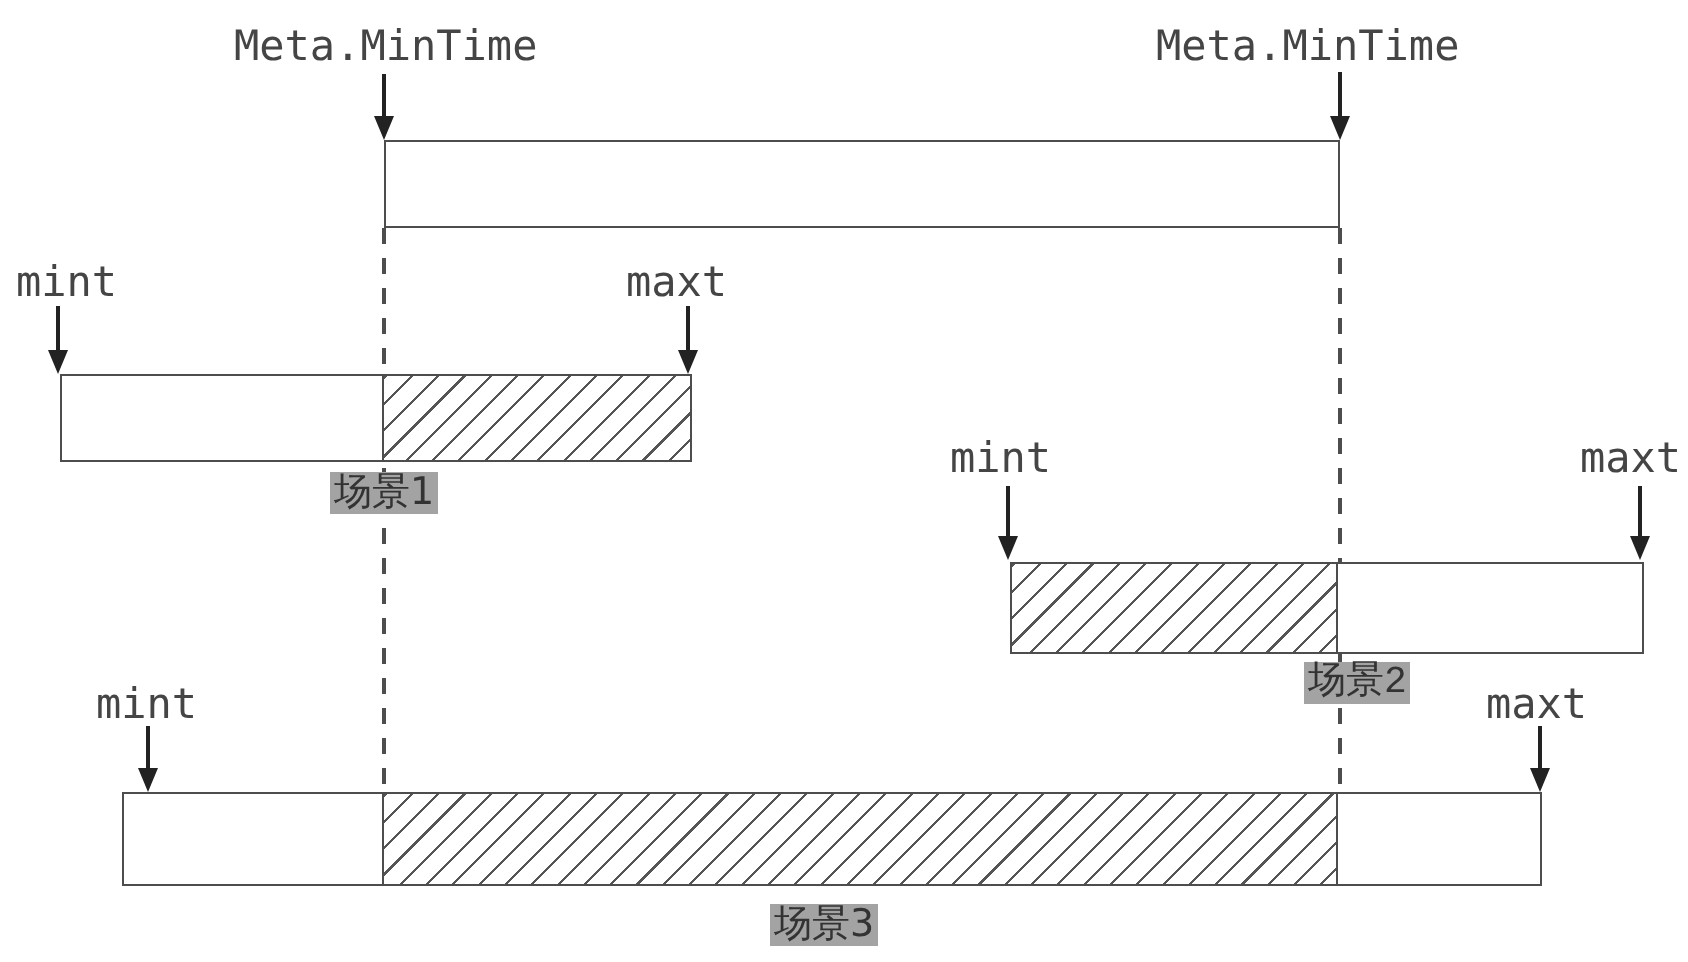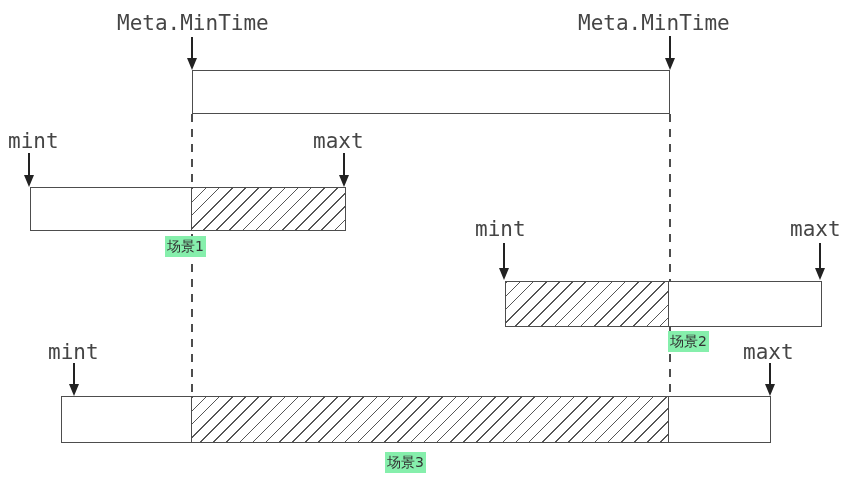--- a/index.html
+++ b/index.html
@@ -19,25 +19,25 @@
     position: absolute;
     font-family: "DejaVu Sans Mono", "Liberation Mono", monospace;
     font-size: 21px;
     line-height: 22px;
     color: #454545;
     white-space: nowrap;
   }
   .cjk-label {
     position: absolute;
     font-family: "DejaVu Sans", sans-serif;
-    font-size: 14px;
+    font-size: 19px;
     line-height: 21px;
     color: #333333;
     white-space: nowrap;
-    background: #86efac;
+    background: #a3a3a3;
     padding: 0 2px;
   }
   .bar {
     position: absolute;
     box-sizing: border-box;
     border: 1.5px solid #4d4d4d;
     background: #ffffff;
     display: flex;
     flex-direction: row;
   }
@@ -130,21 +130,21 @@
     <div class="head"></div>
   </div>
   <div class="arrow" style="left:814px; top:243px; height:37px;">
     <div class="shaft"></div>
     <div class="head"></div>
   </div>
   <div class="bar" style="left:505px; top:281px; width:317px; height:46px;">
     <div class="segment hatch" style="flex:0 0 163px; border-right:1.5px solid #4d4d4d;"></div>
     <div class="segment white" style="flex:1 1 auto;"></div>
   </div>
-  <div class="cjk-label" style="left:668px; top:331px;">场景2</div>
+  <div class="cjk-label" style="left:652px; top:331px;font-family:Liberation Mono, monospace;">场景2</div>
 
   <div class="mono-label" style="left:48px; top:341px;">mint</div>
   <div class="mono-label" style="left:743px; top:341px;">maxt</div>
   <div class="arrow" style="left:68px; top:363px; height:33px;">
     <div class="shaft"></div>
     <div class="head"></div>
   </div>
   <div class="arrow" style="left:764px; top:363px; height:33px;">
     <div class="shaft"></div>
     <div class="head"></div>

